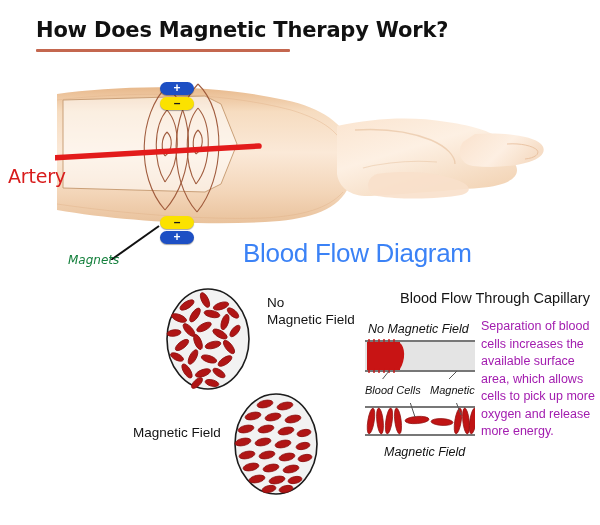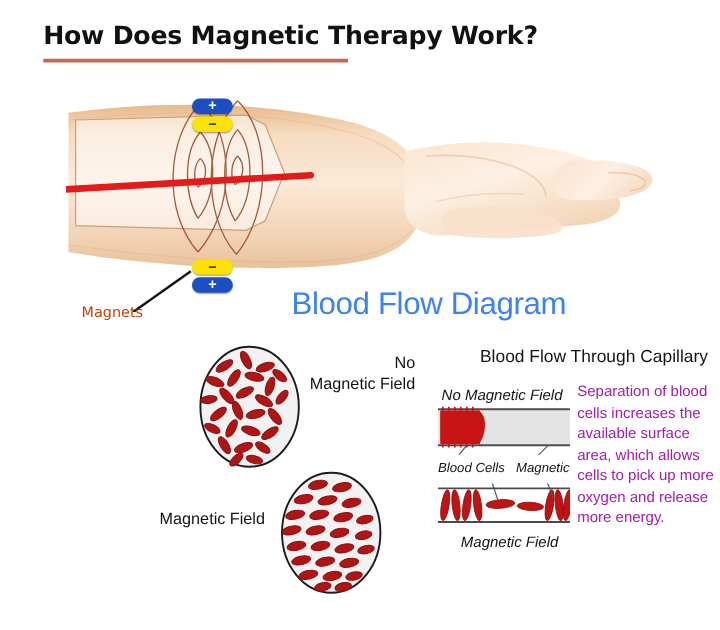--- a/index.html
+++ b/index.html
@@ -30,22 +30,23 @@
 
   #artery-label{
     position:absolute;left:8px;top:165px;
     font-size:19px;color:#d81c1c;
     font-family:"DejaVu Sans", sans-serif;
     letter-spacing:-0.2px;
   }
 
   #magnets-label{
     position:absolute;left:68px;top:253px;
-    font-size:12px;color:#c2410c;
+    font-size:12px;color:#15803d;
     font-family:"DejaVu Sans", sans-serif;
+    font-style:italic;
   }
 
   
   .magnet-pill{
     position:absolute;width:34px;height:13px;border-radius:7px;
     display:flex;align-items:center;justify-content:center;
     font-size:12px;font-weight:bold;line-height:1;
     box-shadow:0 1px 1px rgba(0,0,0,.35);
   }
   .pill-blue{background:#1d4fc4;color:#ffffff;}
@@ -65,22 +66,22 @@
     font-size:26px;color:#3b82f6;
     font-family:"Liberation Sans", sans-serif;
     font-weight:normal;letter-spacing:-0.3px;white-space:nowrap;
   }
 
   
   #oval-no-field{position:absolute;left:165px;top:287px;width:86px;height:105px;}
   #oval-mag-field{position:absolute;left:233px;top:392px;width:86px;height:105px;}
 
   #label-no-field{
-    position:absolute;left:254px;top:294px;width:92px;
-    text-align:right;font-size:13.5px;color:#131313;line-height:17px;
+    position:absolute;left:267px;top:294px;width:92px;
+    text-align:left;font-size:13.5px;color:#131313;line-height:17px;
     font-family:"Liberation Sans", sans-serif;
   }
   #label-mag-field{
     position:absolute;left:133px;top:425px;
     font-size:13.5px;color:#131313;
     font-family:"Liberation Sans", sans-serif;white-space:nowrap;
   }
 
   
   #cap-heading{
@@ -203,20 +204,21 @@
       <g>
         <line x1="-4" y1="88" x2="204" y2="76" stroke="#e31b1b" stroke-width="5.5" stroke-linecap="round"></line>
       </g>
 
       <g>
         <line x1="56" y1="190" x2="104" y2="156" stroke="#111111" stroke-width="2"></line>
       </g>
     </svg>
   </div>
 
+  <div id="artery-label">Artery</div>
   <div id="magnets-label">Magnets</div>
 
   <div id="magnet-top" style="width:34px;height:28px;">
     <div class="magnet-pill pill-blue">
       <span class="pill-sym">+</span>
     </div>
     <div class="magnet-pill pill-yellow">
       <span class="pill-sym">–</span>
     </div>
   </div>

